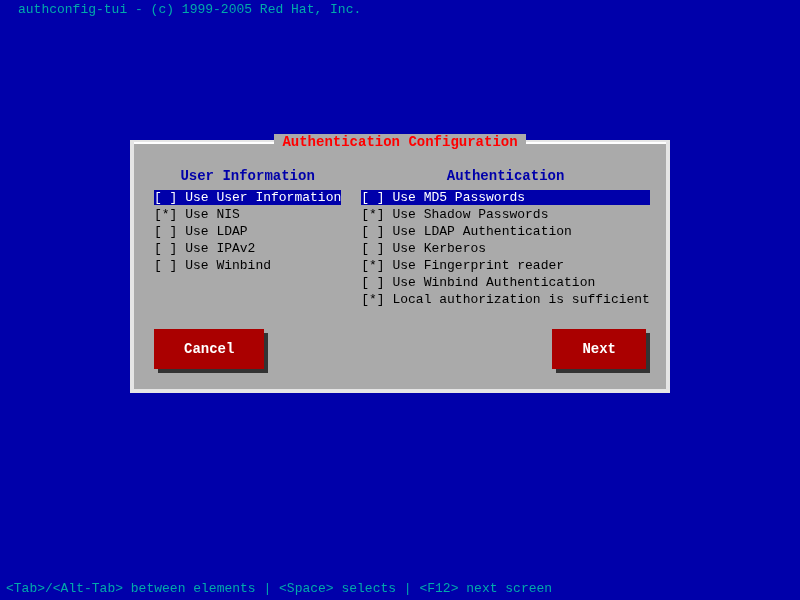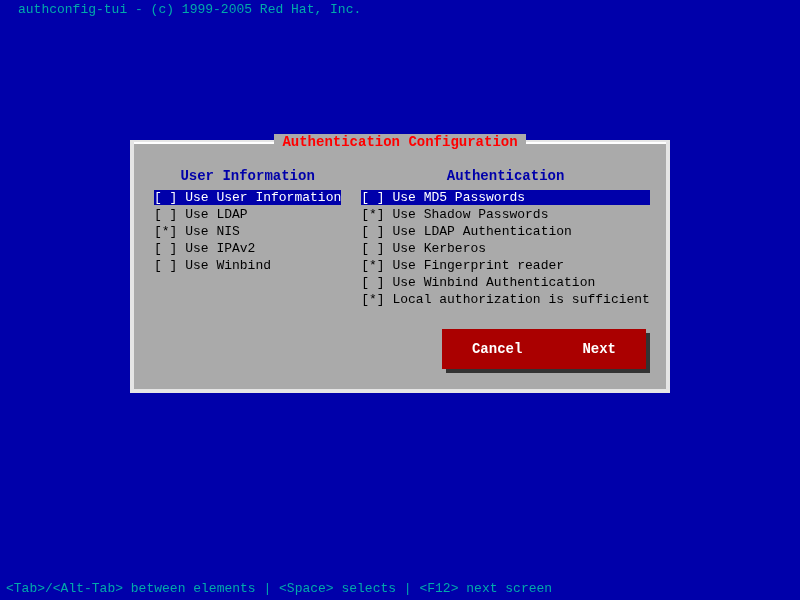--- a/index.html
+++ b/index.html
@@ -103,21 +103,21 @@
       white-space: nowrap;
     }
 
     .option-row.selected {
       background-color: #0000aa;
       color: #ffffff;
     }
 
     #buttons {
       display: flex;
-      justify-content: flex-end;
+      justify-content: space-between;
       margin-top: 10px;
     }
 
     .btn-wrapper {
       position: relative;
     }
 
     .btn-shadow {
       position: absolute;
       top: 4px;
@@ -154,22 +154,22 @@
     <span id="dialog-title-text">Authentication Configuration</span>
   </div>
 
   <div id="dialog-content">
     <div id="columns">
       <div class="column">
         <div class="column-title">User Information</div>
 
         <div id="user-options">
             <div class="option-row selected">[ ] Use User Information</div>
+            <div class="option-row">[*] Use NIS</div>
             <div class="option-row">[ ] Use LDAP</div>
-            <div class="option-row">[*] Use NIS</div>
             <div class="option-row">[ ] Use IPAv2</div>
             <div class="option-row">[ ] Use Winbind</div>
           </div>
       </div>
       <div class="column">
         <div class="column-title">Authentication</div>
         <div id="auth-options">
             <div class="option-row selected">[ ] Use MD5 Passwords</div>
             <div class="option-row">[*] Use Shadow Passwords</div>
             <div class="option-row">[ ] Use LDAP Authentication</div>

